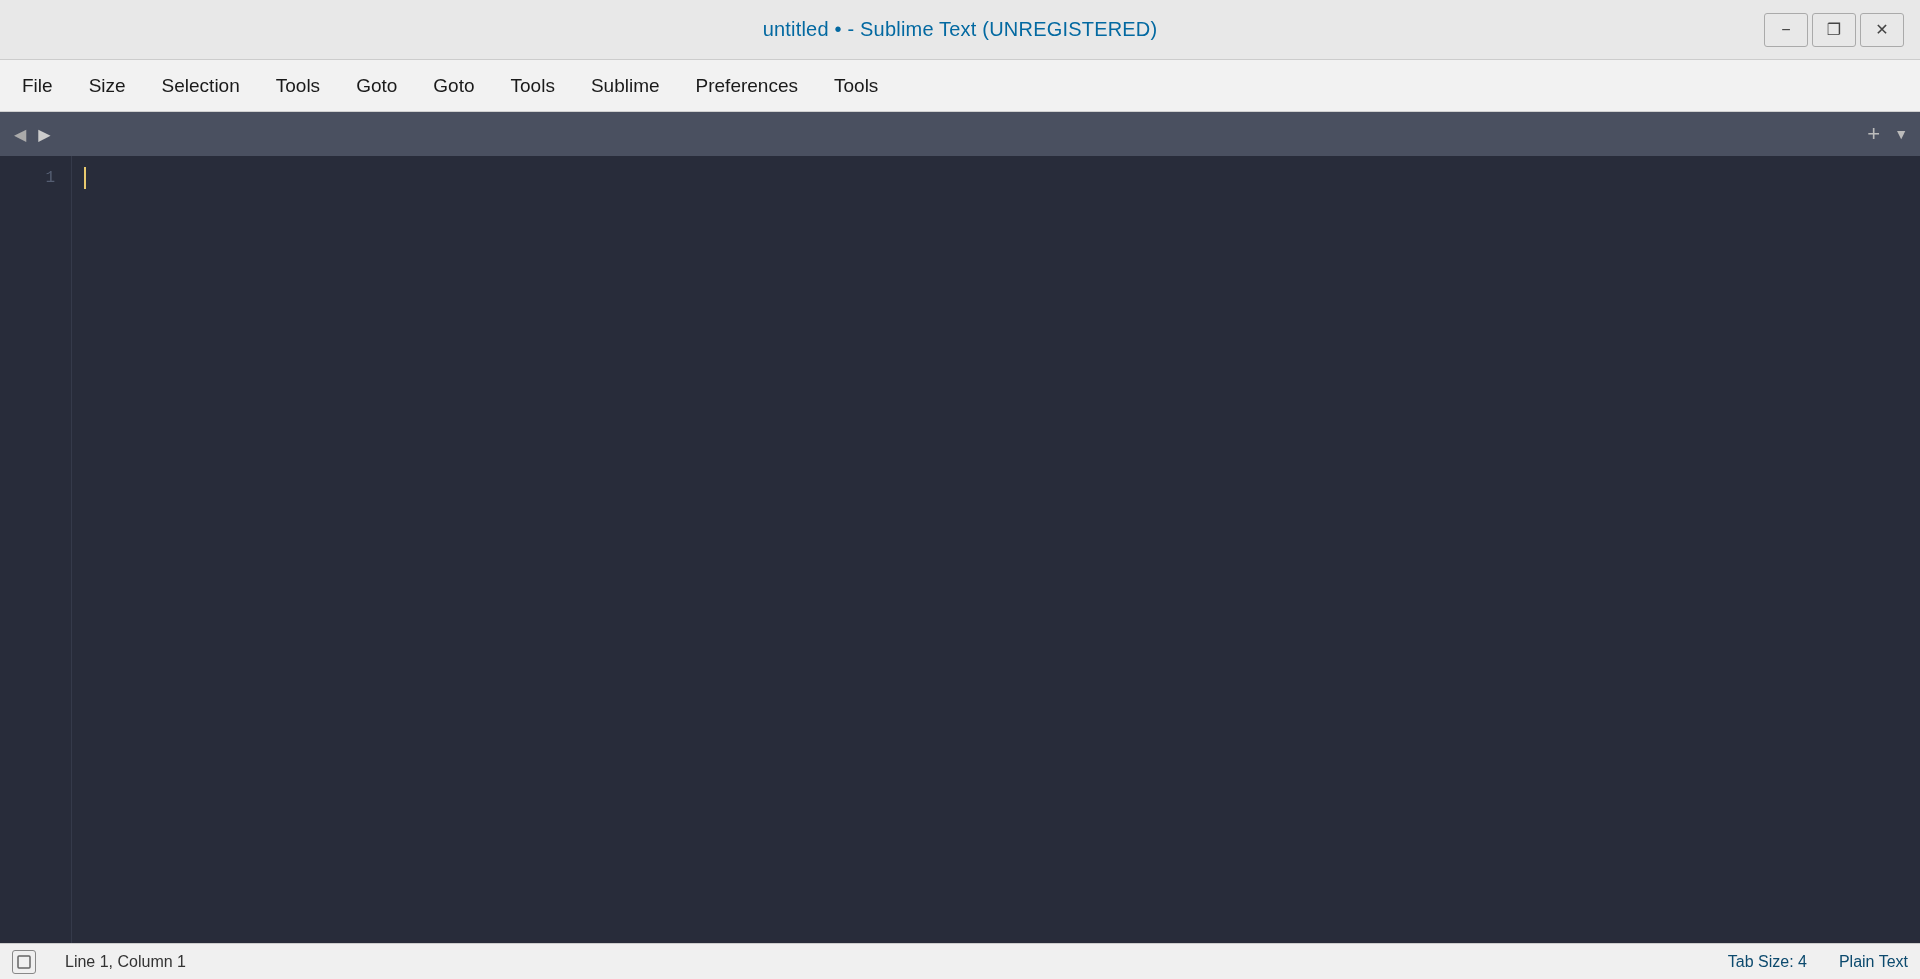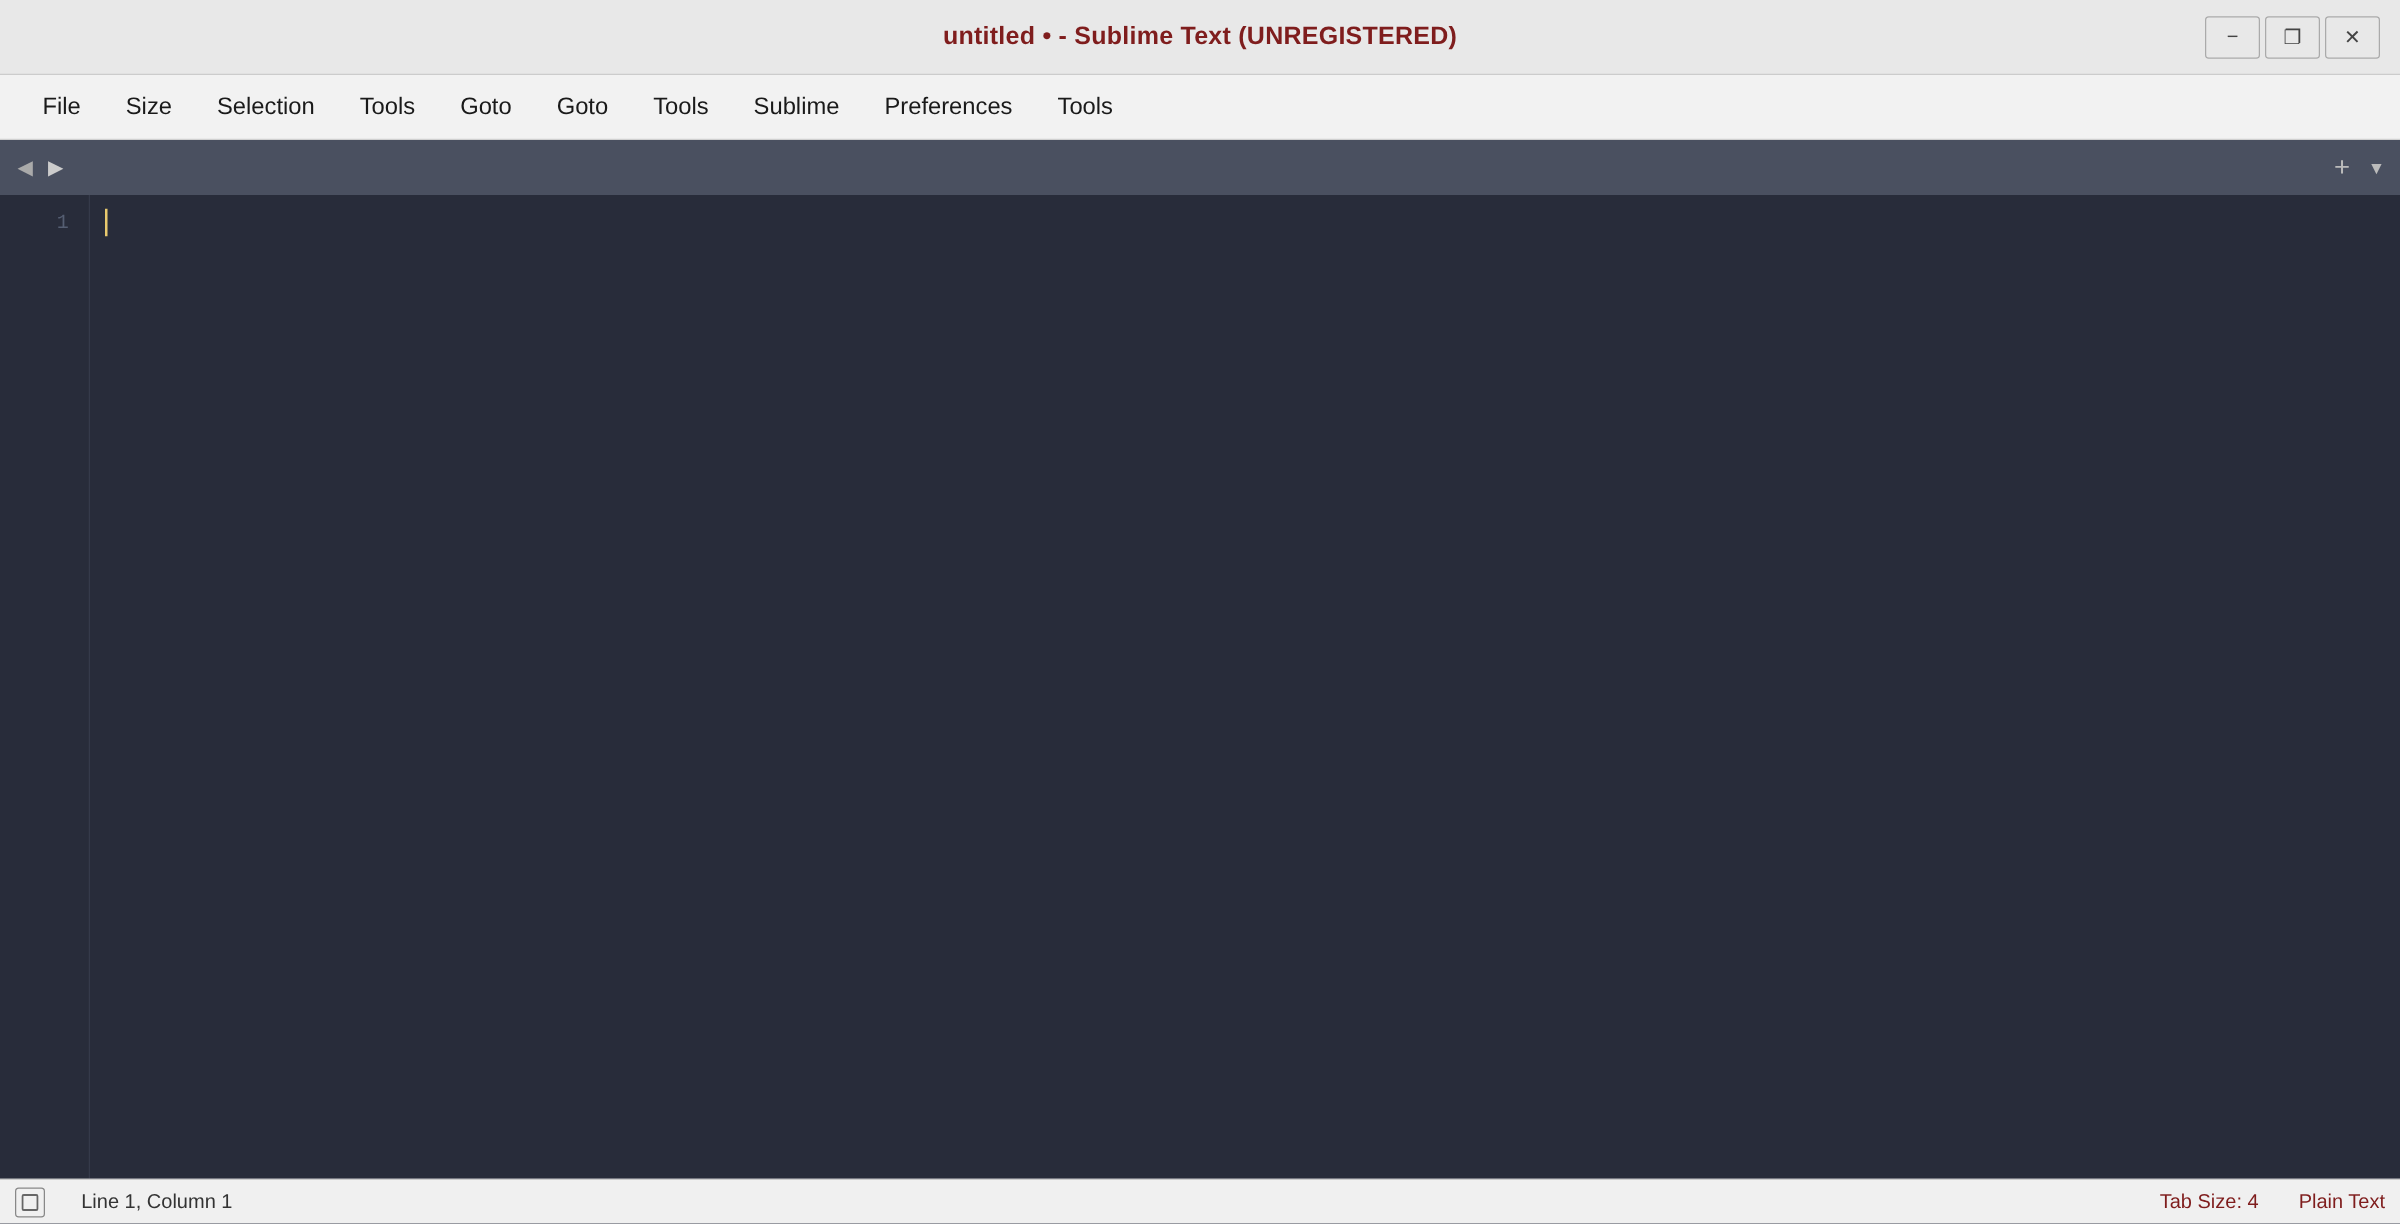--- a/index.html
+++ b/index.html
@@ -25,22 +25,22 @@
       display: flex;
       align-items: center;
       justify-content: center;
       position: relative;
       border-bottom: 1px solid #ccc;
       flex-shrink: 0;
     }
 
     .title-bar-title {
       font-size: 20px;
-      font-weight: 700;
-      color: #7f1d1d;
+      font-weight: 400;
+      color: #0369a1;
       letter-spacing: 0.2px;
     }
 
     .window-controls {
       position: absolute;
       right: 16px;
       top: 50%;
       transform: translateY(-50%);
       display: flex;
       gap: 4px;
@@ -60,21 +60,21 @@
       font-size: 16px;
       color: #444;
     }
 
     
     .menu-bar {
       background: #f2f2f2;
       height: 52px;
       display: flex;
       align-items: center;
-      padding: 0 16px;
+      padding: 0 4px;
       border-bottom: 1px solid #d0d0d0;
       flex-shrink: 0;
     }
 
     .menu-item {
       padding: 6px 18px;
       font-size: 19px;
       font-weight: 500;
       color: #1a1a1a;
       cursor: pointer;
@@ -218,21 +218,21 @@
 
     .status-right {
       margin-left: auto;
       display: flex;
       align-items: center;
       gap: 32px;
     }
 
     .status-item {
       font-size: 16px;
-      color: #7f1d1d;
+      color: #0c4a6e;
       cursor: pointer;
     }
   </style>
 </head>
 <body>
 
 <div class="title-bar">
   <span class="title-bar-title">untitled • - Sublime Text (UNREGISTERED)</span>
   <div class="window-controls">
     <button class="win-btn minimize">−</button>

